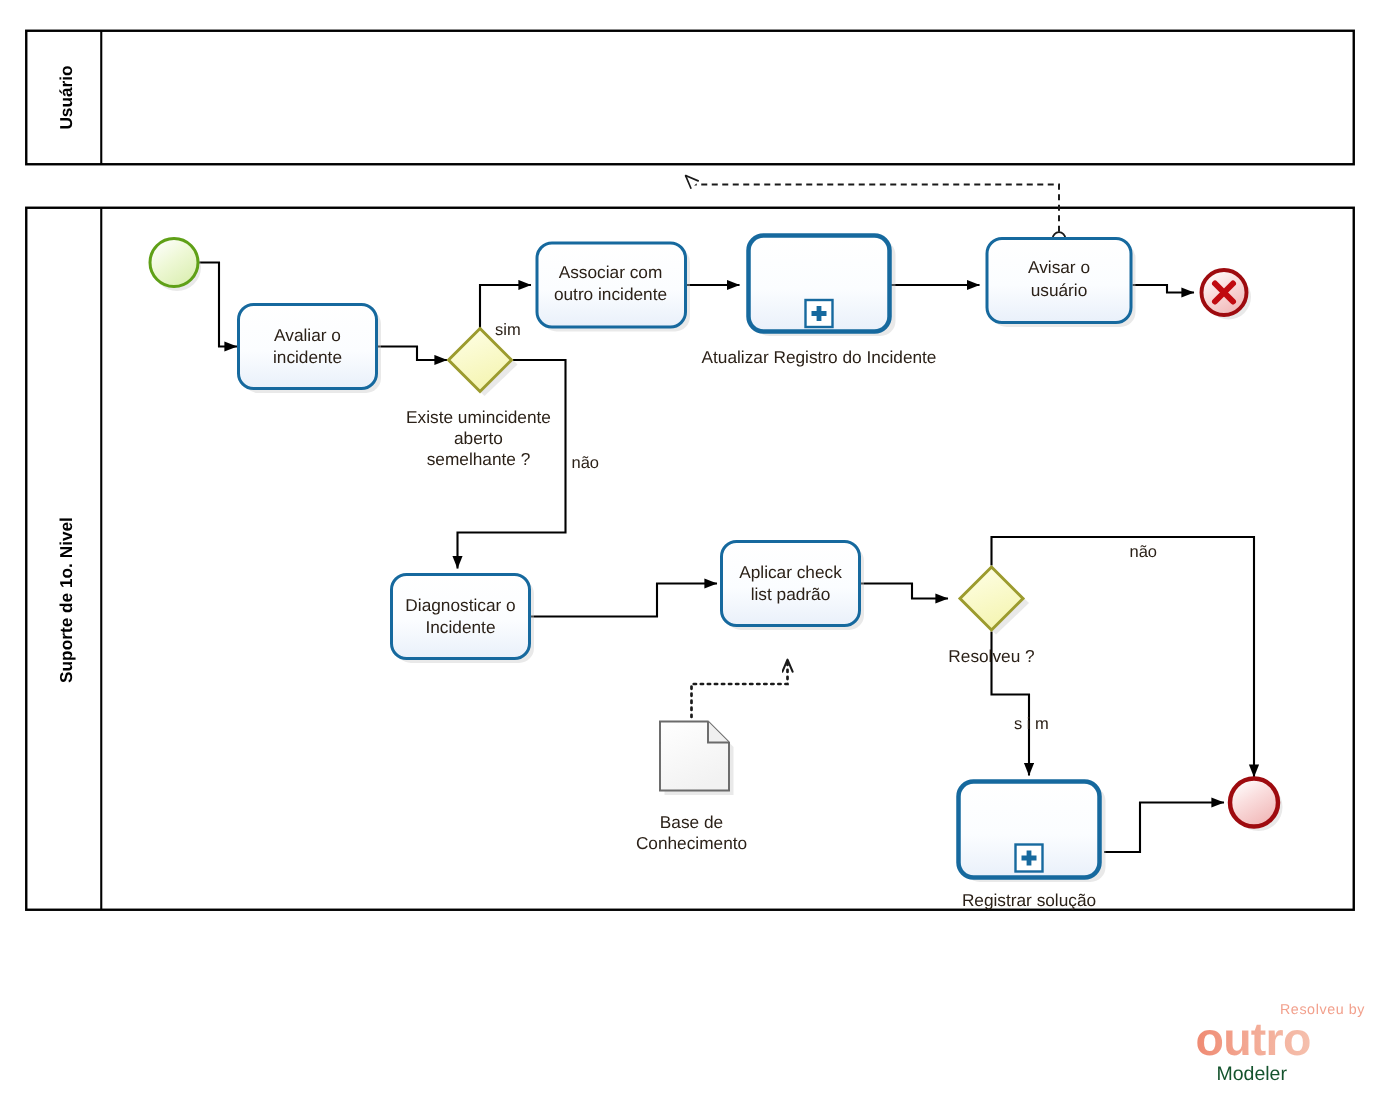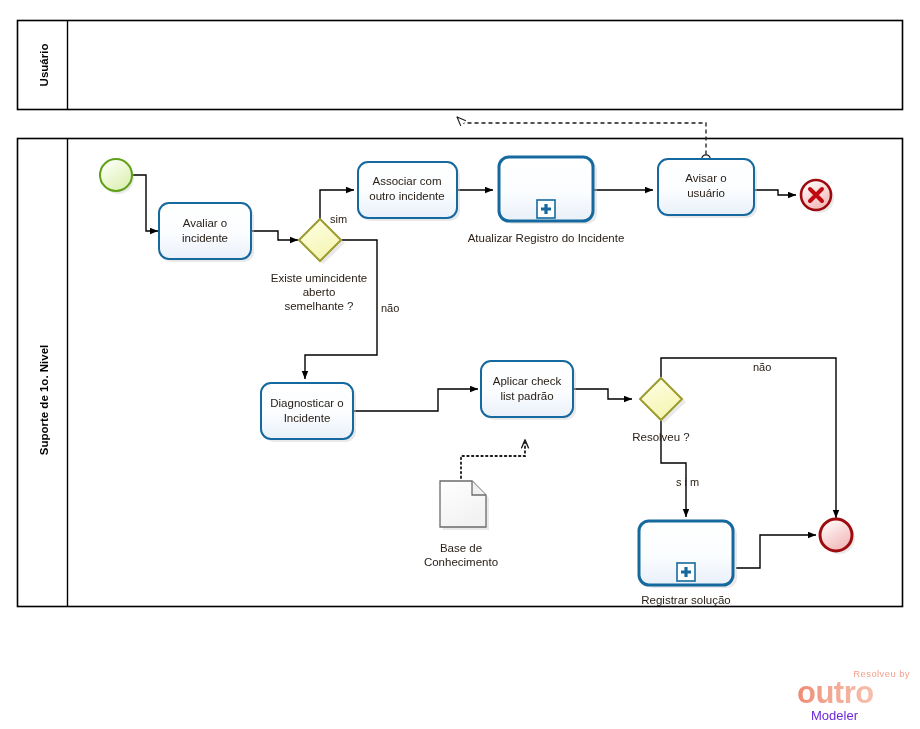--- a/index.html
+++ b/index.html
@@ -125,21 +125,21 @@
     background-clip: text;
     -webkit-text-fill-color: transparent;
     white-space: nowrap;
   }
   .logo-modeler {
     position: absolute;
     left: 18px;
     top: 40px;
     font-family: "Liberation Sans", sans-serif;
     font-size: 13px;
-    color: #6d28d9;
+    color: #14532d;
     white-space: nowrap;
   }
 </style>
 </head>
 <body>
 
 <div id="canvas">
 
   <svg id="diagram" viewBox="0 0 920 729" xmlns="http://www.w3.org/2000/svg">
     <defs>

